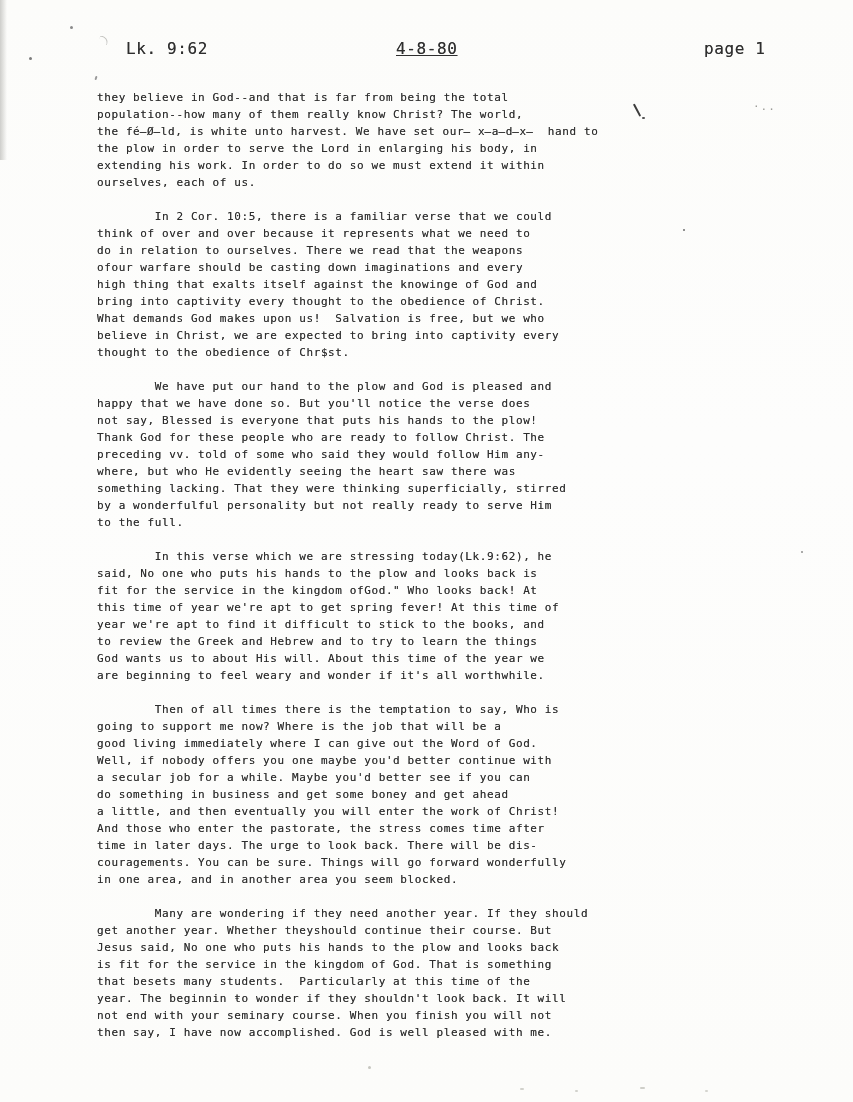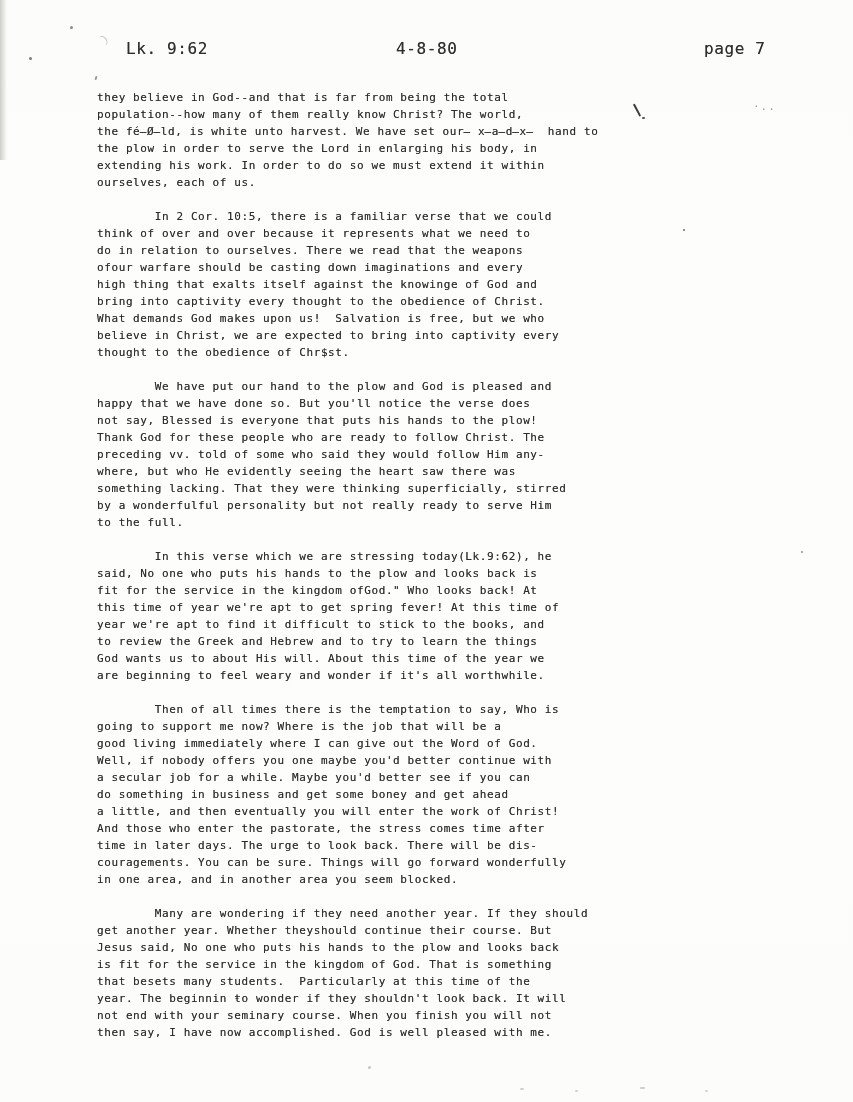--- a/index.html
+++ b/index.html
@@ -16,21 +16,21 @@
     inset: 0;
     background: linear-gradient(180deg, #fcfcfa 0%, #fdfdfc 40%, #fcfcfa 100%);
   }
   .ink {
     color: #2e2e2e;
     text-shadow: 0 0 0.5px rgba(20,20,20,0.55);
   }
   .header-row { position: absolute; top: 39px; left: 0; width: 100%; height: 20px; margin-left: 11px; }
   .hdr { position: absolute; font-size: 16px; letter-spacing: 0.6px; white-space: pre; }
   .hdr-left   { left: 115px; }
-  .hdr-center { left: 385px; }
+  .hdr-center { left: 385px; text-decoration: underline; }
   .hdr-right  { left: 693px; }
   .doc-body {
     position: absolute;
     left: 97px;
     top: 89px;
     width: 730px;
   }
   .paragraph {
     font-size: 11px;
     line-height: 17px;
@@ -92,21 +92,21 @@
   <div class="speck sp9"></div>
   <div class="squiggle"></div>
   <div class="slash-mark"></div>
   <div class="slash-tail"></div>
   <div class="dotdash">·..</div>
   <div class="midline-dot"></div>
 
   <div class="header-row">
     <span class="hdr hdr-left ink">Lk. 9:62</span>
     <span class="hdr hdr-center ink">4-8-80</span>
-    <span class="hdr hdr-right ink">page 7</span>
+    <span class="hdr hdr-right ink">page 1</span>
   </div>
 
   <div class="doc-body">
     <div class="paragraph ink">they believe in God--and that is far from being the total
 population--how many of them really know Christ? The world,
 the fé̶Ø̶ld, is white unto harvest. We have set our̶ x̶a̶d̶x̶  hand to
 the plow in order to serve the Lord in enlarging his body, in
 extending his work. In order to do so we must extend it within
 ourselves, each of us.</div>
     <div class="paragraph ink">        In 2 Cor. 10:5, there is a familiar verse that we could

